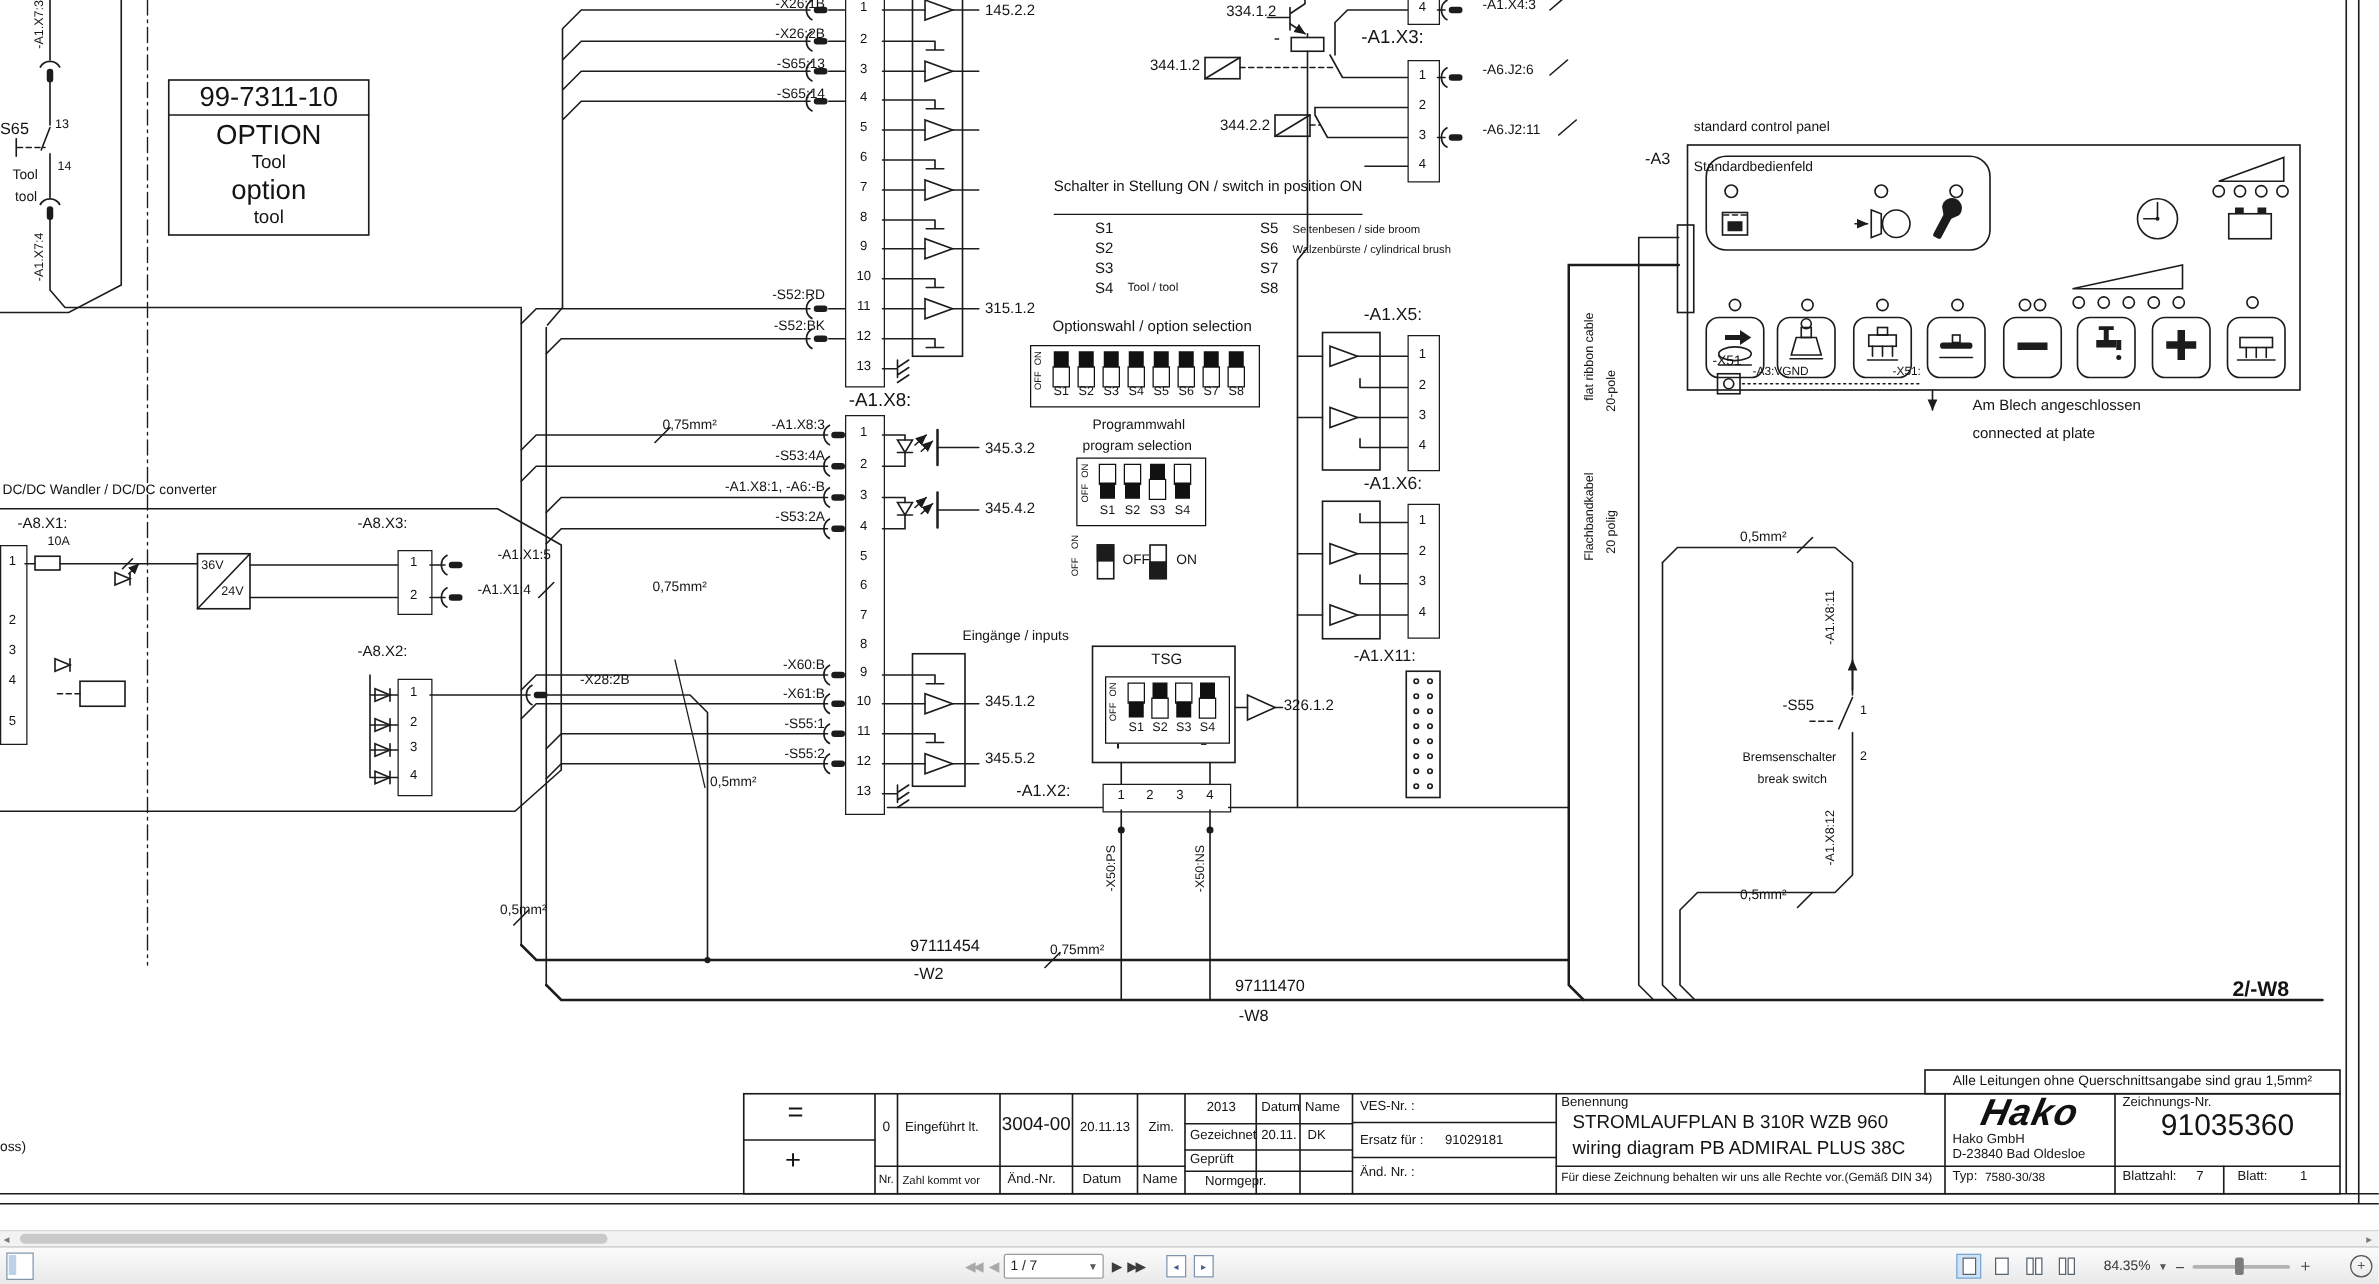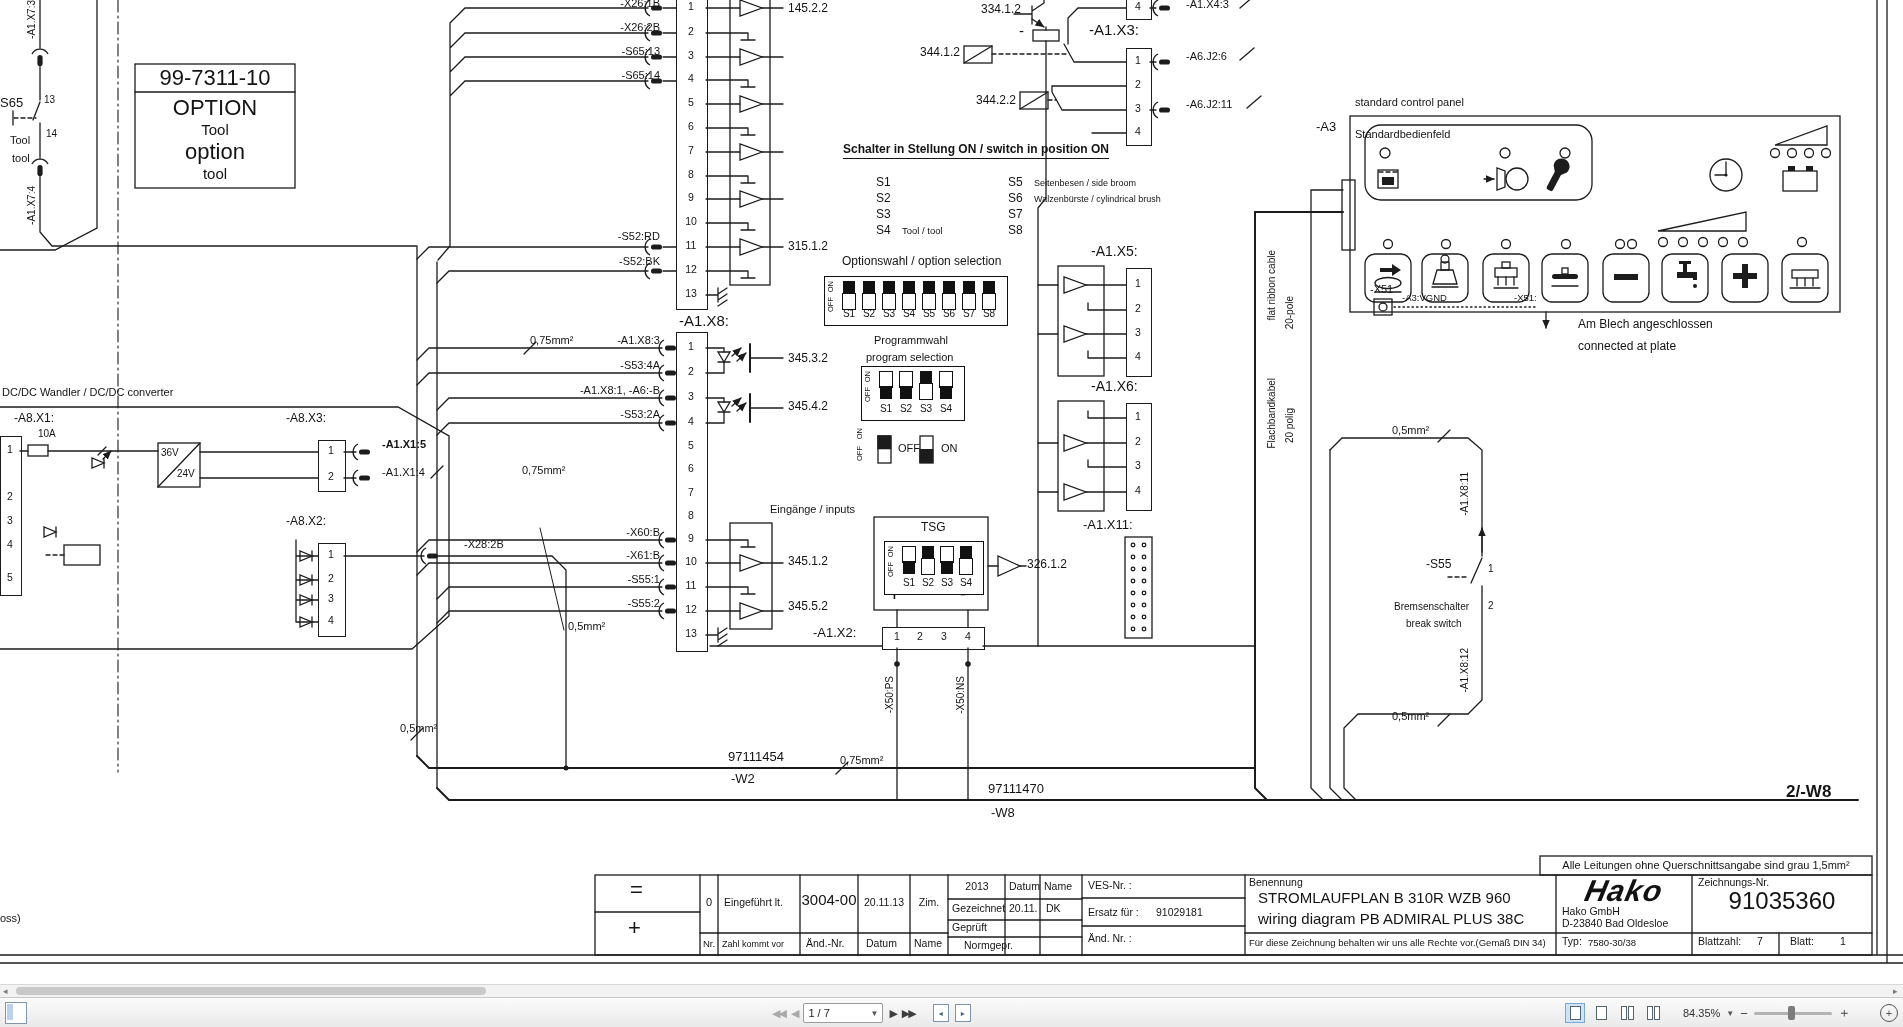--- a/index.html
+++ b/index.html
@@ -10,21 +10,21 @@
   .wire .thin{stroke-width:1;}
   .wire .thick{stroke-width:2;}
   .wire .fill{fill:#1c1c1c;stroke:none;}
   .wire .dash{stroke-dasharray:4 3;}
   .wire .dashdot{stroke-dasharray:12 4 2 4;stroke-width:1.1;}
   .wire .dots{stroke-dasharray:1.5 3;}
   .lb{position:absolute;white-space:nowrap;font-size:11px;color:#141414;line-height:1.12;}
   .c{transform:translateX(-50%);}
   .r{transform:translateX(-100%);}
   .v{writing-mode:vertical-rl;transform:rotate(180deg);}
-  .u{border-bottom:1.3px solid #141414;padding-bottom:2px;font-weight:bold;}
+  .u{border-bottom:1.3px solid #141414;padding-bottom:15px;}
   .logo{font-style:italic;font-weight:bold;letter-spacing:1px;transform:translateX(-50%) skewX(-12deg);color:#111;}
   .strip{position:absolute;border:1.4px solid #1c1c1c;background:transparent;}
   .dipbox{position:absolute;border:1.8px solid #111;background:#fff;}
   .dsw{position:absolute;width:12px;height:15px;border:1.4px solid #111;background:#fff;}
   .ddk{position:absolute;width:12px;height:13px;background:#111;}
   
   .scrollrow{position:absolute;left:0;top:984px;width:1903px;height:13px;background:#f2f2f2;border-top:1px solid #d8d8d8;border-bottom:1px solid #d8d8d8;}
   .thumb{position:absolute;left:16px;top:2px;width:470px;height:8px;background:#c9c9c9;border-radius:4px;}
   .sarr{position:absolute;top:0;font-size:9px;color:#777;line-height:12px;}
   .toolbar{position:absolute;left:0;top:997px;width:1903px;height:30px;
@@ -373,21 +373,21 @@
       <div class="lb c" style="left: 215px; top: 96px; font-size: 22px;">OPTION</div>
       <div class="lb c" style="left: 215px; top: 122px; font-size: 15px;">Tool</div>
       <div class="lb c" style="left: 215px; top: 140px; font-size: 22px;">option</div>
       <div class="lb c" style="left: 215px; top: 166px; font-size: 15px;">tool</div>
       <div class="lb " style="left: 2px; top: 386px;">DC/DC Wandler / DC/DC converter</div>
       <div class="lb " style="left: 14px; top: 412px; font-size: 12px;">-A8.X1:</div>
       <div class="lb " style="left: 38px; top: 428px; font-size: 10px;">10A</div>
       <div class="lb " style="left: 161px; top: 447px; font-size: 10px;">36V</div>
       <div class="lb " style="left: 177px; top: 468px; font-size: 10px;">24V</div>
       <div class="lb " style="left: 286px; top: 412px; font-size: 12px;">-A8.X3:</div>
-      <div class="lb " style="left: 382px; top: 438px; font-weight: bold;">-A1.X1:5</div>
+      <div class="lb " style="left: 398px; top: 438px;">-A1.X1:5</div>
       <div class="lb " style="left: 382px; top: 466px;">-A1.X1:4</div>
       <div class="lb " style="left: 286px; top: 515px; font-size: 12px;">-A8.X2:</div>
       <div class="lb " style="left: 464px; top: 538px;">-X28:2B</div>
       <div class="lb r" style="left: 660px; top: -3px;">-X26:1B</div>
       <div class="lb r" style="left: 660px; top: 21px;">-X26:2B</div>
       <div class="lb r" style="left: 660px; top: 45px;">-S65:13</div>
       <div class="lb r" style="left: 660px; top: 69px;">-S65:14</div>
       <div class="lb r" style="left: 660px; top: 230px;">-S52:RD</div>
       <div class="lb r" style="left: 660px; top: 255px;">-S52:BK</div>
       <div class="lb " style="left: 788px; top: 2px; font-size: 12px;">145.2.2</div>

